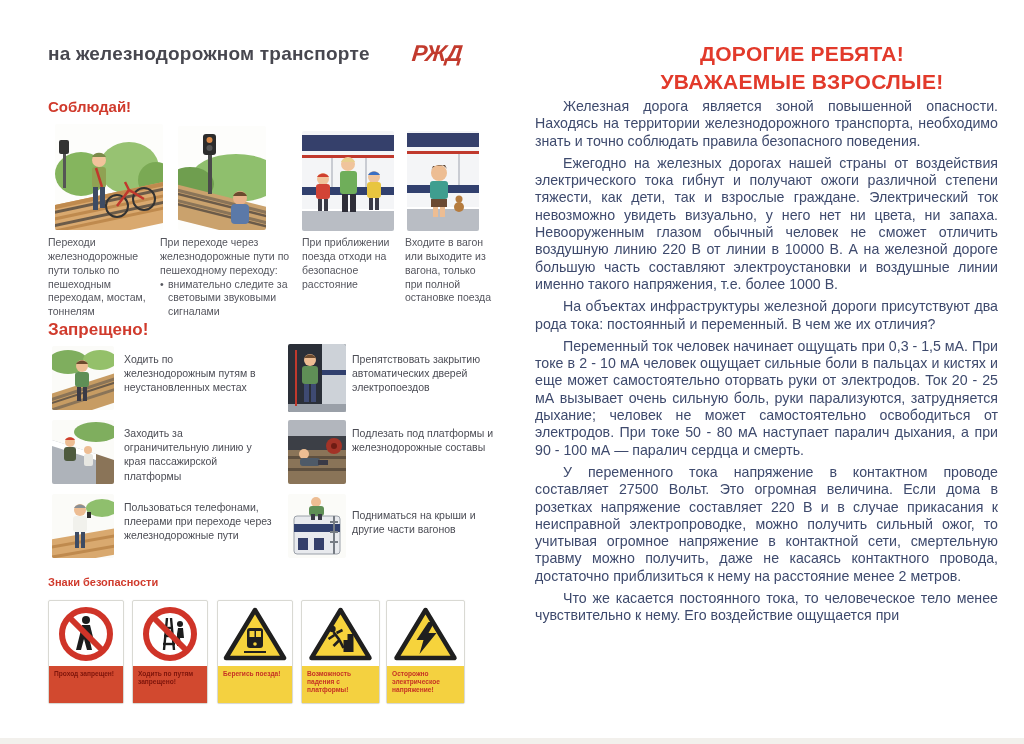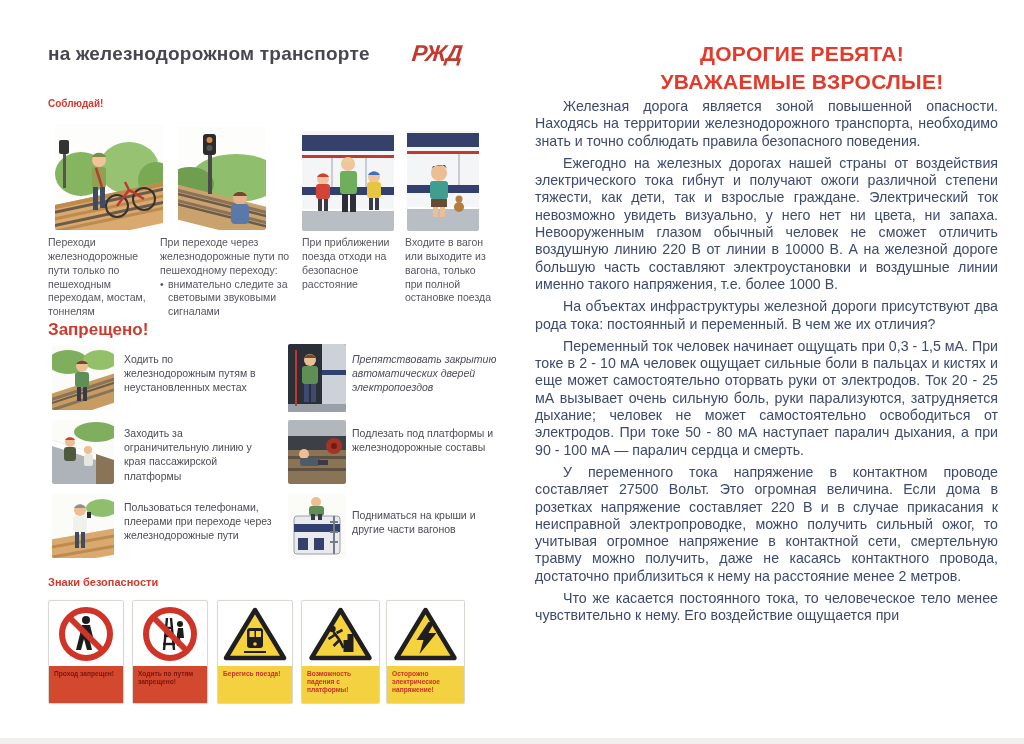--- a/index.html
+++ b/index.html
@@ -12,21 +12,21 @@
   .lp-title{
     left:48px;top:42px;width:360px;
     font-size:19px;font-weight:bold;color:#47474f;line-height:1.28;letter-spacing:.2px;
   }
   .rzd-logo{
     left:412px;top:40px;width:62px;height:30px;
     color:#c23a2d;font-size:23px;font-weight:800;font-style:italic;
     transform:skewX(-6deg);letter-spacing:-1px;
   }
   .h-red{color:#d03a2c;font-weight:bold;}
-  .h-follow{left:48px;top:98px;font-size:10px;}
+  .h-follow{left:48px;top:98px;font-size:15px;}
   .h-forbidden{left:48px;top:320px;font-size:17px;}
   .h-signs{left:48px;top:576px;font-size:11px;}
   .illus{display:block;border-radius:2px;}
   .cap{
     font-size:10.5px;color:#55565e;line-height:1.32;
   }
   .bullet{position:relative;padding-left:8px;}
   .bullet::before{content:"• ";position:absolute;left:0;}
   .fitem-text{font-size:10.5px;color:#4c4d55;line-height:1.35;}
   
@@ -221,21 +221,21 @@
   <rect x="34" y="0" width="24" height="68" fill="#cdd2d8"></rect>
   <rect x="34" y="26" width="24" height="5" fill="#31406e"></rect>
   <rect x="0" y="60" width="58" height="8" fill="#9aa0a8"></rect>
   <line x1="8" y1="6" x2="8" y2="62" stroke="#c0392d" stroke-width="2"></line>
   <circle cx="22" cy="16" r="6" fill="#edbd93"></circle>
   <path d="M16 14 A7 7 0 0 1 28 14 Z" fill="#6b4a2e"></path>
   <rect x="14" y="22" width="16" height="18" rx="3" fill="#5f8f56"></rect>
   <rect x="16" y="40" width="5" height="18" fill="#3e4a72"></rect>
   <rect x="23" y="40" width="5" height="18" fill="#3e4a72"></rect>
 </svg>
-<div class="abs fitem-text" style="left:352px;top:352px;width:145px;font-style:italic;">Препятствовать закрытию автоматических дверей электропоездов</div>
+<div class="abs fitem-text" style="left:352px;top:352px;width:145px;">Препятствовать закрытию автоматических дверей электропоездов</div>
 
 <svg class="abs illus" style="left:288px;top:420px;" width="58" height="64" viewBox="0 0 58 64">
   <rect width="58" height="64" fill="#fbfbf8"></rect>
   <rect x="0" y="0" width="58" height="16" fill="#b2b6bd"></rect>
   <rect x="0" y="16" width="58" height="14" fill="#3c3f46"></rect>
   <rect x="0" y="30" width="58" height="34" fill="#8a7458"></rect>
   <rect x="0" y="36" width="58" height="3" fill="#5f503f"></rect>
   <rect x="0" y="48" width="58" height="3" fill="#5f503f"></rect>
   <circle cx="46" cy="26" r="8" fill="#a33327"></circle>
   <circle cx="46" cy="26" r="3" fill="#6e1c13"></circle>

